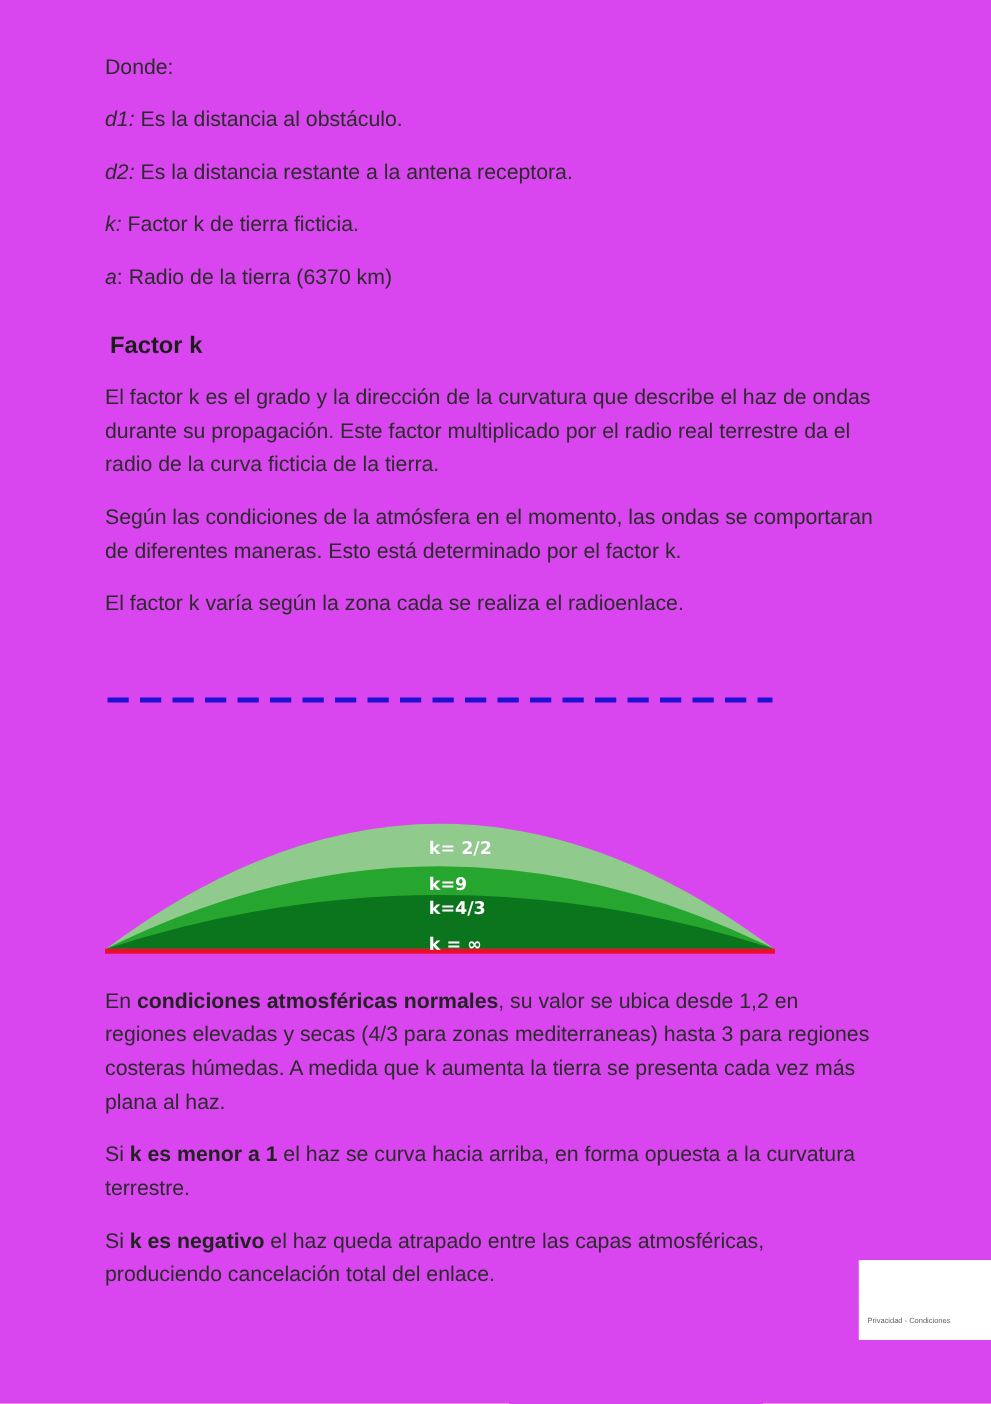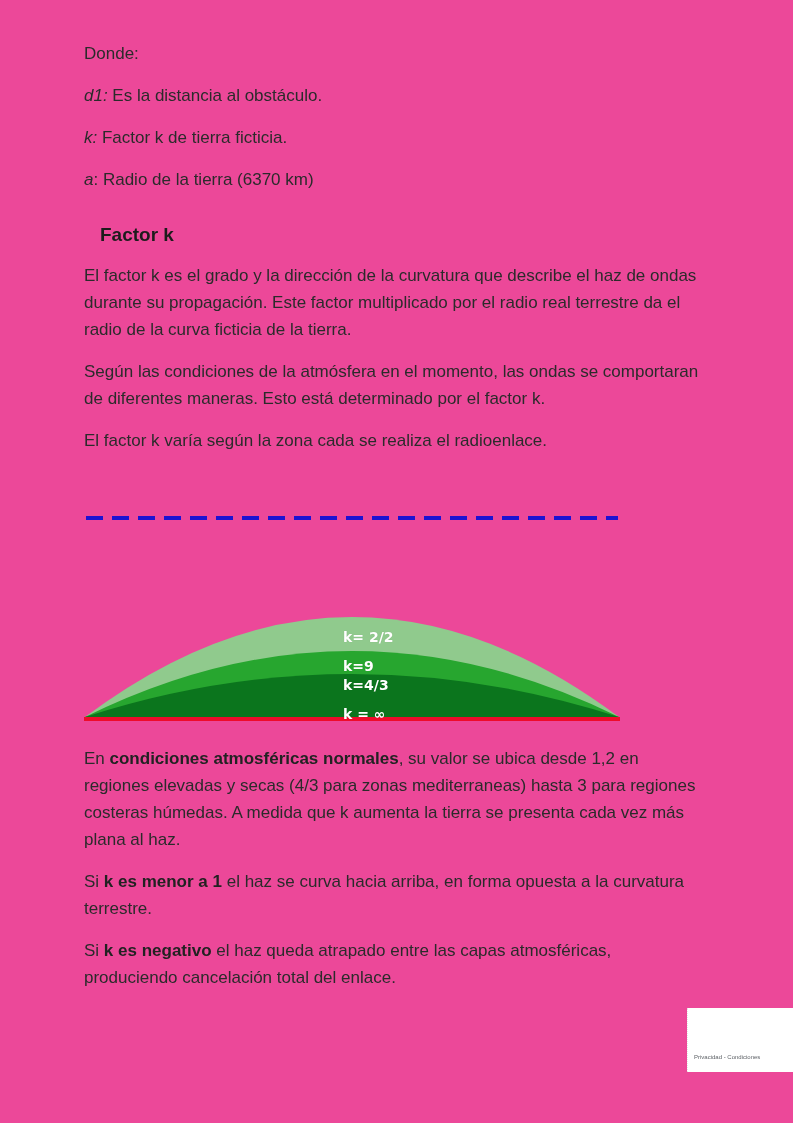--- a/index.html
+++ b/index.html
@@ -1,20 +1,20 @@
 <!DOCTYPE html>
 <html lang="es"><head>
 <meta charset="utf-8">
 <style>
   html, body { margin: 0; padding: 0; background: #ffffff; }
   .page {
     position: relative;
     width: 793px;
     height: 1123px;
-    background: #ec4899;
+    background: #d946ef;
     overflow: hidden;
     font-family: "Liberation Sans", sans-serif;
     color: #2b2b2b;
   }
   .content {
     position: absolute;
     left: 84px;
     top: 40px;
     width: 616px;
   }
@@ -22,21 +22,21 @@
     margin: 0 0 15px 0;
     font-size: 17px;
     line-height: 27px;
   }
   .term { font-style: italic; }
   h2.heading {
     font-size: 19px;
     line-height: 27px;
     font-weight: 700;
     color: #1c1c1c;
-    margin: 28px 0 14px 16px;
+    margin: 28px 0 14px 4px;
   }
   strong { font-weight: 700; color: #222; }
 
   figure.k-figure {
     margin: 61px 0 21px 0;
     padding: 0;
     width: 536px;
     position: relative;
   }
   .dashes-svg { display: block; width: 536px; height: 6px; }
@@ -92,20 +92,23 @@
   <main class="content">
 
     <p>
       <span>Donde:</span>
     </p>
 
     <p>
       <span class="term">d1:</span><span> Es la distancia al obstáculo.</span>
     </p>
 
+    <p>
+      <span class="term">d2:</span><span> Es la distancia restante a la antena receptora.</span>
+    </p>
 
     <p>
       <span class="term">k:</span><span> Factor k de tierra ficticia.</span>
     </p>
 
     <p>
       <span class="term">a</span><span>: Radio de la tierra (6370 km)</span>
     </p>
 
     <h2 class="heading">Factor k</h2>

